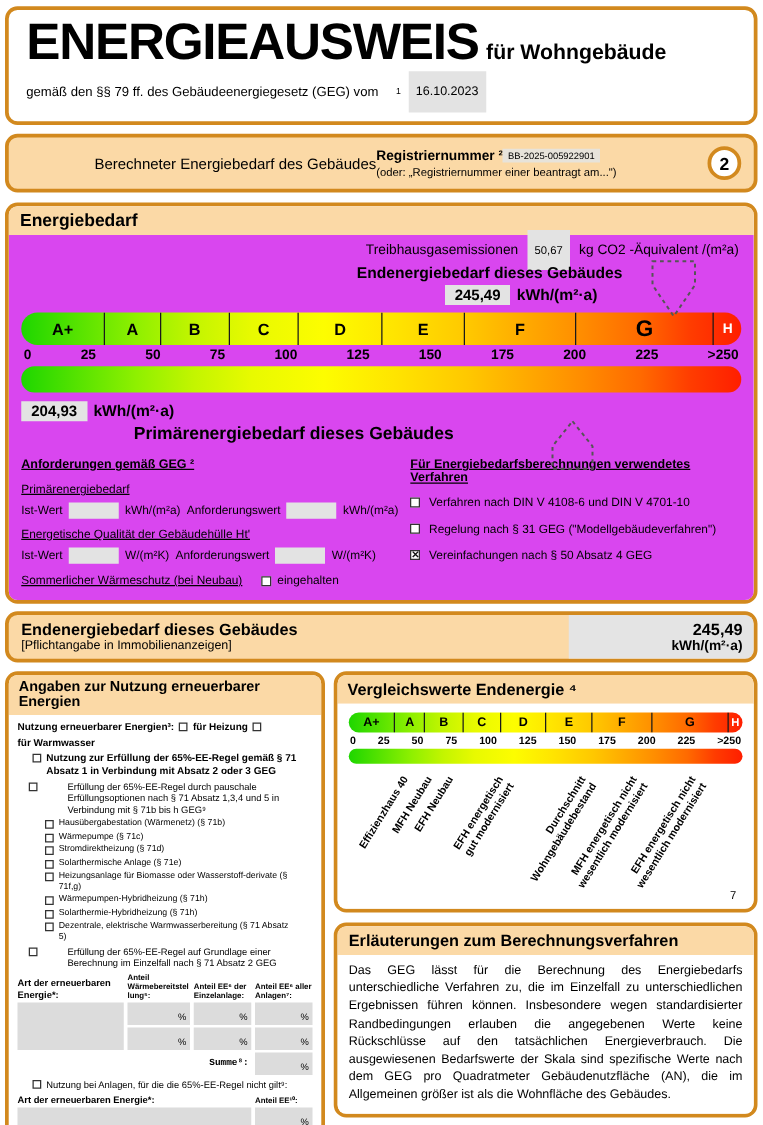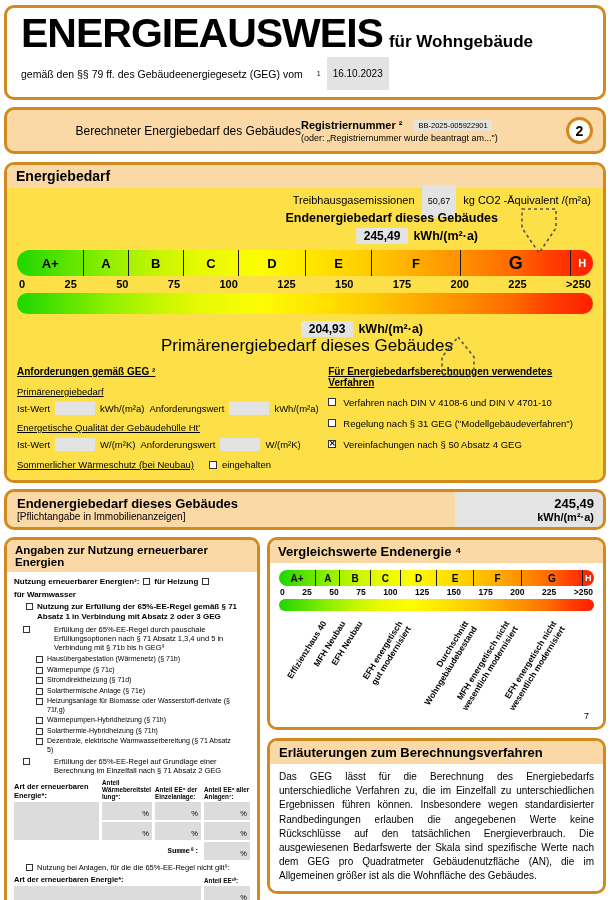--- a/index.html
+++ b/index.html
@@ -17,50 +17,50 @@
   .h1 { font-size:41px; font-weight:bold; letter-spacing:-1px; line-height:1.05; }
   .h1b { font-size:17px; font-weight:bold; margin-left:6px; }
   .subtitle-row { font-size:10.5px; margin-top:2px; display:flex; align-items:center; gap:4px; }
   .sup { font-size:7px; vertical-align:top; margin:0 2px 0 10px; }
   .chip { background:#e3e3e3; padding:11px 6px; font-size:10px; }
 
   
   .reg-box { margin:0 4px 8px; background:#fbd9a6; padding:7px 10px 7px 12px; display:flex; align-items:center; }
   .reg-title { font-weight:normal; font-size:12px; flex:1;text-align:right; }
   .reg-mid { width:255px; }
-  .reg-line1 { display:flex; align-items:flex-end; gap:12px; }
+  .reg-line1 { display:flex; align-items:flex-start; gap:0; }
   .reg-label { font-weight:bold; font-size:11px; }
   .reg-chip { background:#e7e3da; font-size:7.5px; padding:1px 4px; }
   .reg-note { font-size:9px; margin-top:2px; }
   .page-circle { width:27px; height:27px; border:3px solid #d2891e; border-radius:50%; background:#fff;
     font-weight:bold; font-size:14px; display:flex; align-items:center; justify-content:center; margin-left:10px; }
 
   
   .eb-box { margin:0 4px 6px; }
   .bar { background:#fbd9a6; font-weight:bold; font-size:14px; padding:3px 9px 4px; }
-  .eb-content { position:relative; padding:6px 10px 6px; background:#fde047; }
+  .eb-content { position:relative; padding:6px 10px 6px; background:#d946ef; }
   .ghg-row { text-align:right; font-size:11px; padding-right:2px; margin-bottom:3px; }
   .ghg-row .chip { font-size:9px; margin:0 4px; }
   .end-label { text-align:right; font-weight:bold; font-size:12.5px; padding-right:95px; line-height:18px; }
   .end-value { text-align:right; font-weight:bold; font-size:12.5px; padding-right:115px; line-height:18px; }
   .end-value .chip, .prim-value .chip { font-weight:bold; font-size:12px; padding:1px 8px; margin-right:5px; }
   .marker { position:absolute; }
   .scale { margin-top:5px; }
   .letters { display:flex; height:26px; border-radius:13px; overflow:hidden; align-items:center;
     background:linear-gradient(90deg,#1ed600 0%,#57e300 8%,#8ff000 16%,#c3f500 24%,#e8fa00 32%,#fdfd00 42%,#ffe400 52%,#ffc800 62%,#ffaa00 70%,#ff8c00 78%,#ff6a00 86%,#ff3c00 93%,#ff1e00 100%); }
   .letters span { display:flex; align-items:center; justify-content:center; height:100%;
     font-size:13px; font-weight:bold; border-left:1.5px solid #1a1a1a; }
   .letters span:first-child { border-left:none; }
   .letters .big { font-size:18px; }
   .letters .white { color:#fff; font-size:11px; }
   .ticks { display:flex; justify-content:space-between; font-weight:bold; font-size:11px; padding:2px 2px 3px; }
   .strip { height:21px; border-radius:11px;
     background:linear-gradient(90deg,#1ed600 0%,#57e300 8%,#8ff000 16%,#c3f500 24%,#e8fa00 32%,#fdfd00 42%,#ffe400 52%,#ffc800 62%,#ffaa00 70%,#ff8c00 78%,#ff6a00 86%,#ff3c00 93%,#ff1e00 100%); }
-  .prim-value { text-align:right; font-weight:bold; font-size:12.5px; padding-right:170px; margin-top:6px; line-height:18px; }
-  .prim-label { text-align:right; font-weight:normal; font-size:17px; padding-right:140px; line-height:16px; }
+  .prim-value { text-align:left; font-weight:bold; font-size:12.5px; padding-right:170px; margin-top:6px; line-height:18px; }
+  .prim-label { text-align:center; font-weight:bold; font-size:14px; padding-right:140px; line-height:16px; }
 
   .anford { display:flex; gap:6px; margin-top:12px; font-size:9.5px; }
   .af-left { flex:0 0 53%; }
   .af-right { flex:1; }
   .af-h { font-weight:bold; font-size:10px; text-decoration:underline; margin-bottom:9px; }
   .af-sub { text-decoration:underline; margin:7px 0 5px; }
   .af-row { display:flex; align-items:center; gap:5px; margin:4px 0; }
   .field { width:40px; height:13px; background:#e3e3e3; display:inline-block; }
   .cb { width:8px; height:8px; border:1.3px solid #333; display:inline-flex; align-items:center; justify-content:center;
     flex:0 0 auto; background:#fff; }
@@ -132,21 +132,21 @@
     </div>
   </div>
 
   <div class="obox reg-box">
     <div class="reg-title">Berechneter Energiebedarf des Gebäudes</div>
     <div class="reg-mid">
       <div class="reg-line1">
         <span class="reg-label">Registriernummer ²</span>
         <span class="reg-chip">BB-2025-005922901</span>
       </div>
-      <div class="reg-note">(oder: „Registriernummer wurde beantragt am...")</div>
+      <div class="reg-note">(oder: „Registriernummer einer beantragt am...")</div>
     </div>
     <div class="page-circle">2</div>
   </div>
 
   <div class="obox eb-box">
     <div class="bar">Energiebedarf</div>
     <div class="eb-content">
 
       <div class="ghg-row">
         <span>Treibhausgasemissionen</span>

